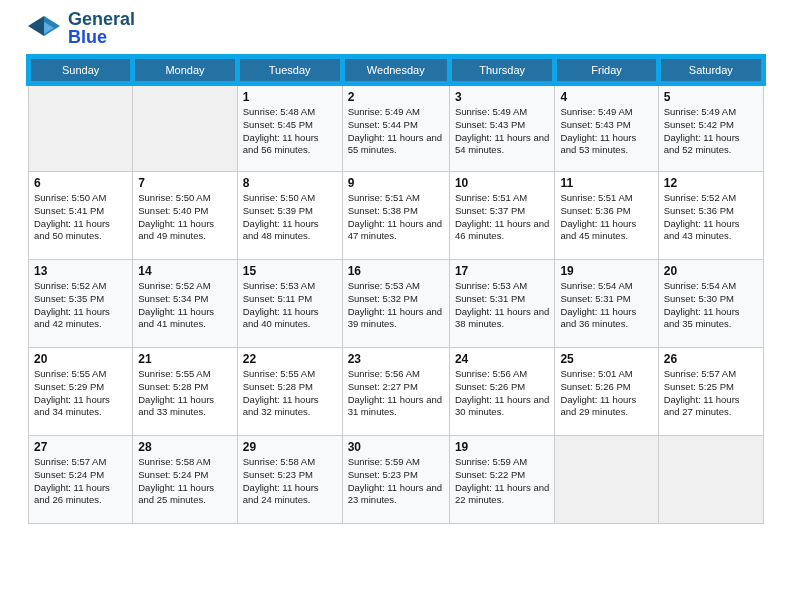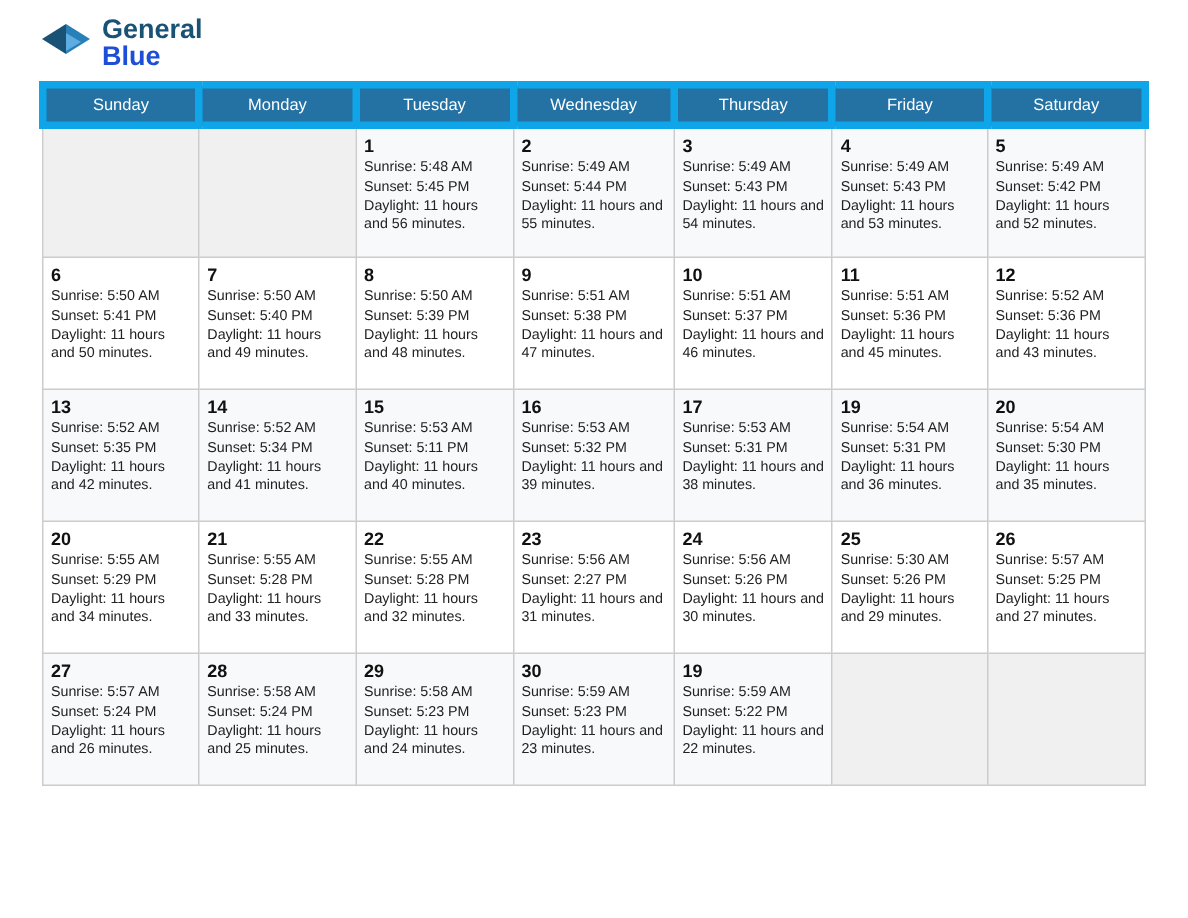--- a/index.html
+++ b/index.html
@@ -278,21 +278,21 @@
 Daylight: 11 hours and 31 minutes.</div>
           </td>
           <td>
             <span class="day-num">24</span>
             <div class="day-detail">Sunrise: 5:56 AM
 Sunset: 5:26 PM
 Daylight: 11 hours and 30 minutes.</div>
           </td>
           <td>
             <span class="day-num">25</span>
-            <div class="day-detail">Sunrise: 5:30 AM
+            <div class="day-detail">Sunrise: 5:01 AM
 Sunset: 5:26 PM
 Daylight: 11 hours and 29 minutes.</div>
           </td>
           <td>
             <span class="day-num">26</span>
             <div class="day-detail">Sunrise: 5:57 AM
 Sunset: 5:25 PM
 Daylight: 11 hours and 27 minutes.</div>
           </td>
         </tr>

